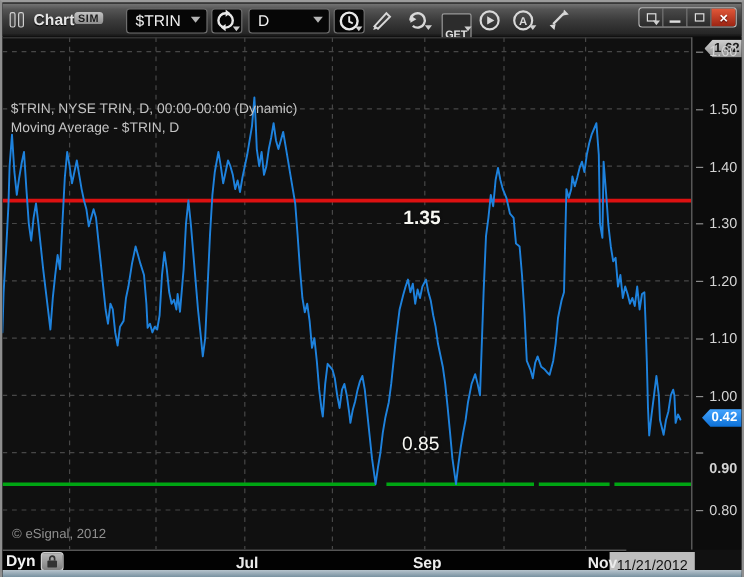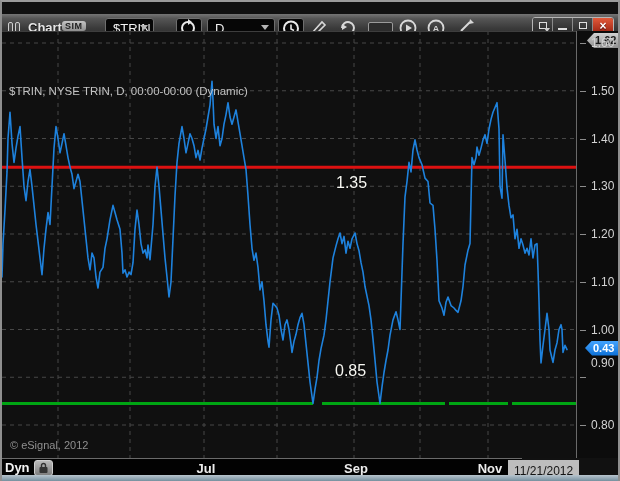--- a/index.html
+++ b/index.html
@@ -1,21 +1,21 @@
 <!DOCTYPE html>
 <html><head>
 <meta charset="utf-8">
 <style>
   html,body{margin:0;padding:0;background:#000;}
   *{box-sizing:border-box;}
   .win{position:relative;width:620px;height:481px;background:#111;
        font-family:"Liberation Sans",sans-serif;overflow:hidden;
        border-left:2px solid #8f8f8f;border-right:2px solid #8f8f8f;border-top:2px solid #9b9b9b;}
   
-  .titlebar{position:absolute;left:0;top:12px;width:616px;height:27px;
+  .titlebar{position:absolute;left:0;top:1px;width:616px;height:27px;
     background:linear-gradient(180deg,#757575 0%,#555 18%,#3a3a3a 55%,#242424 100%);
     border-bottom:1px solid #1a1a1a;}
   .grip{position:absolute;left:6px;top:7px;width:16px;height:13px;}
   .grip span{display:inline-block;width:5px;height:13px;border:1px solid #cfcfcf;border-radius:2px;margin-right:2px;background:rgba(255,255,255,.08);}
   .wtitle{position:absolute;left:26px;top:6px;font-size:13px;font-weight:bold;color:#e6e6e6;text-shadow:0 1px 1px #000;}
   .simbadge{position:absolute;left:60px;top:7px;background:linear-gradient(#c4c4c4,#8e8e8e);color:#1d1d1d;font-size:9px;font-weight:bold;padding:0 3px;border-radius:3px;letter-spacing:.5px;}
   .combo{position:absolute;top:4px;height:21px;background:#060606;border:1px solid #6e6e6e;border-radius:3px;color:#f2f2f2;font-size:13px;line-height:19px;padding-left:7px;}
   .combo .caret{position:absolute;right:5px;top:6px;}
   .caret{width:0;height:0;border-left:4px solid transparent;border-right:4px solid transparent;border-top:5px solid #b5b5b5;}
   .minicaret{position:absolute;width:0;height:0;border-left:3px solid transparent;border-right:3px solid transparent;border-top:4px solid #cfcfcf;}
@@ -55,21 +55,21 @@
 <body>
 
 <div class="win">
   <div class="winInner">
 
     <div class="titlebar">
       <div class="grip"><span></span><span></span></div>
       <div class="wtitle">Chart</div>
       <div class="simbadge">SIM</div>
 
-      <div class="combo" style="left:103px;width:49px;">
+      <div class="combo" style="left:103px;width:68px;">
         <span>$TRIN</span>
         <span class="caret"></span>
       </div>
 
       <div class="iconbtn" style="left:174px;">
         <svg width="24" height="19" viewBox="0 0 24 19">
           <circle cx="11" cy="9" r="6" fill="none" stroke="#e8e8e8" stroke-width="2"></circle>
           <polygon points="11,0 15,3 11,6" fill="#e8e8e8"></polygon>
           <polygon points="11,12 7,15 11,18" fill="#e8e8e8"></polygon>
         </svg>
@@ -169,59 +169,59 @@
         <line x1="486" y1="0" x2="486" y2="427" stroke="#474747" stroke-width="1" stroke-dasharray="4 4"></line>
         <line x1="0" y1="136.14999999999998" x2="574" y2="136.14999999999998" stroke="#dd1111" stroke-width="3"></line>
         <line x1="0" y1="372.5125" x2="311" y2="372.5125" stroke="#00a513" stroke-width="3"></line>
         <line x1="320" y1="372.5125" x2="443" y2="372.5125" stroke="#00a513" stroke-width="3"></line>
         <line x1="447" y1="372.5125" x2="506" y2="372.5125" stroke="#00a513" stroke-width="3"></line>
         <line x1="510" y1="372.5125" x2="574" y2="372.5125" stroke="#00a513" stroke-width="3"></line>
         <polyline points="0,246.0 1,212.6 3,179.1 5,140.9 6,107.5 8,81.2 10,112.3 12,131.4 14,117.1 16,105.1 18,95.6 20,126.6 22,155.3 24,169.6 26,150.5 28,138.5 30,155.3 32,174.4 34,193.5 36,210.2 38,226.9 40,243.6 42,217.3 44,198.2 46,181.5 48,193.5 50,155.3 52,117.1 54,95.6 56,107.5 58,121.8 60,112.3 62,102.7 64,114.7 66,126.6 68,136.1 70,143.3 72,157.6 74,150.5 76,143.3 78,150.5 80,169.6 82,188.7 84,207.8 86,226.9 88,238.8 90,222.1 92,226.9 94,246.0 96,257.0 98,241.2 101,236.4 103,217.3 105,207.8 108,188.7 111,174.4 113,181.5 115,188.7 118,198.2 120,222.1 121,242.2 123,238.8 125,246.0 127,241.2 129,243.6 131,231.7 133,198.2 135,179.1 137,193.5 139,212.6 141,222.1 143,218.8 145,226.9 146,214.0 148,228.8 151,193.5 153,155.3 155,136.1 157,155.3 159,179.1 161,203.0 163,226.9 165,246.0 167,266.0 169,250.8 171,207.8 173,164.8 175,131.4 177,112.3 180,95.6 182,107.5 184,121.8 186,112.3 188,102.7 190,107.5 192,114.7 194,126.6 196,119.4 198,129.0 200,117.1 202,107.5 204,98.0 206,86.0 208,74.1 210,50.2 211,69.3 212,93.2 214,107.5 216,95.6 218,114.7 220,107.5 222,93.2 224,83.6 226,71.7 228,86.0 230,93.2 232,86.0 234,78.9 236,90.8 238,102.7 240,114.7 242,126.6 244,138.5 246,164.8 248,193.5 250,217.3 252,229.3 254,222.1 256,236.4 258,258.9 260,250.8 262,269.8 264,293.7 266,310.4 267,316.2 269,288.9 271,272.2 273,274.6 275,277.0 277,284.2 279,298.5 281,309.0 283,293.7 285,288.9 287,298.5 289,312.8 290,321.4 292,310.4 294,303.3 296,293.7 298,286.6 300,282.3 302,293.7 304,312.8 306,331.9 308,351.0 311,372.5 313,358.2 315,346.3 317,329.5 319,317.6 322,304.2 324,288.9 326,269.8 328,250.8 331,226.9 334,214.9 336,207.8 338,202.0 340,212.6 342,205.4 344,222.1 346,210.2 348,217.3 350,207.8 353,202.0 355,212.6 357,219.7 359,231.7 361,241.2 363,255.5 365,265.1 367,274.6 369,288.9 371,308.1 373,329.1 375,351.0 378,372.5 380,355.8 382,341.5 384,329.5 386,319.0 388,304.2 391,288.9 394,280.8 396,288.9 398,298.5 399,269.8 400,241.2 401,212.6 403,165.8 405,150.5 407,131.4 409,140.9 411,119.0 413,108.9 415,119.0 417,126.6 420,133.8 423,147.1 426,150.5 428,172.0 431,174.4 433,198.2 435,229.3 437,269.8 440,277.0 442,284.2 444,271.3 446,266.0 449,274.6 452,277.0 454,279.4 456,281.3 459,269.8 461,255.5 463,234.0 466,219.2 468,212.6 469,169.6 470,126.6 472,133.8 474,126.6 475,116.1 477,124.2 479,117.1 481,108.9 483,103.7 485,112.3 487,98.0 489,88.4 491,81.2 493,76.5 495,71.7 497,98.0 498,155.3 500,167.2 501,103.7 503,129.0 505,156.7 507,174.4 509,186.8 511,183.9 513,207.8 515,198.2 517,217.3 519,207.8 521,214.0 523,222.1 525,217.3 527,224.0 529,207.8 531,226.9 533,214.0 535,212.6 536,238.8 537,269.8 538,309.0 539,331.9 541,314.3 543,298.5 545,282.3 547,298.5 548,319.0 550,327.2 551,331.4 553,319.0 555,311.9 557,298.5 559,293.7 560,298.5 561,321.4 563,314.3 565,318.6" fill="none" stroke="#1e82dd" stroke-width="1.6" stroke-linejoin="round" stroke-linecap="round"></polyline>
       </svg>
     <div class="plotborder" style="pointer-events:none;"></div>
 
-    <div class="hdr"><span>$TRIN, NYSE TRIN, D, 00:00-00:00 (Dynamic)</span><br></div>
-
-    <div class="lvl-label" id="lvl0" style="left: 334px; top: 172px;">1.35</div>
+    <div class="hdr"><span>$TRIN, NYSE TRIN, D, 00:00-00:00 (Dynamic)</span><br><span>Moving Average - $TRIN, D</span></div>
+
+    <div class="lvl-label" id="lvl0" style="left: 334px; top: 172px; font-weight: bold;">1.35</div>
     <div class="lvl-label" id="lvl1" style="left: 333px; top: 360px;">0.85</div>
 
     <div class="copyright">© eSignal, 2012</div>
 
     <div class="yaxis" id="yaxis">
       <div class="tagbadge tag-gray" id="topbadge" style="left:10px;top:2px;">1.62</div>
-      <div class="tagbadge tag-blue" id="pricebadge" style="left: 8px; top: 309.6px;">0.43</div>
+      <div class="tagbadge tag-blue" id="pricebadge" style="left: 8px; top: 309.6px;">0.42</div>
     <div class="ylab" style="top: 5px;">1.60</div>
         <div class="ytick" style="top: 12px;"></div>
         <div class="ylab" style="top: 52.75px;">1.50</div>
         <div class="ytick" style="top: 59.75px;"></div>
         <div class="ylab" style="top: 100.5px;">1.40</div>
         <div class="ytick" style="top: 107.5px;"></div>
         <div class="ylab" style="top: 148.25px; text-align: center;">1.30</div>
         <div class="ytick" style="top: 155.25px;"></div>
         <div class="ylab" style="top: 196px;">1.20</div>
         <div class="ytick" style="top: 203px;"></div>
         <div class="ylab" style="top: 243.75px;">1.10</div>
         <div class="ytick" style="top: 250.75px;"></div>
         <div class="ylab" style="top: 291.5px;">1.00</div>
         <div class="ytick" style="top: 298.5px;"></div>
-        <div class="ylab" style="top: 325px;">0.90</div>
+        <div class="ylab" style="top: 352px; font-weight: bold;">0.90</div>
         <div class="ytick" style="top: 346.25px;"></div>
         <div class="ylab" style="top: 387px;">0.80</div>
         <div class="ytick" style="top: 394px;"></div>
       </div>
 
     <div class="xaxis" id="xaxis">
       <div class="dyn">Dyn</div>
       <div class="lockbtn">
         <svg width="11" height="12" viewBox="0 0 11 12">
           <rect x="1.5" y="5" width="8" height="6" rx="1" fill="#333"></rect>
           <path d="M3.5 5 V3.5 a2 2 0 0 1 4 0 V5" fill="none" stroke="#333" stroke-width="1.4"></path>
         </svg>
       </div>
       <div class="datebadge">11/21/2012</div>
     <div class="xlab" style="left: 184px;">Jul</div>
         <div class="xlab" style="left: 334px;">Sep</div>
-        <div class="xlab" style="left: 468px;">Nov</div>
+        <div class="xlab" style="left: 480px;">Nov</div>
       </div>
 
   </div>
   <div class="bottomedge"></div>
 </div>
 
 </body></html>

